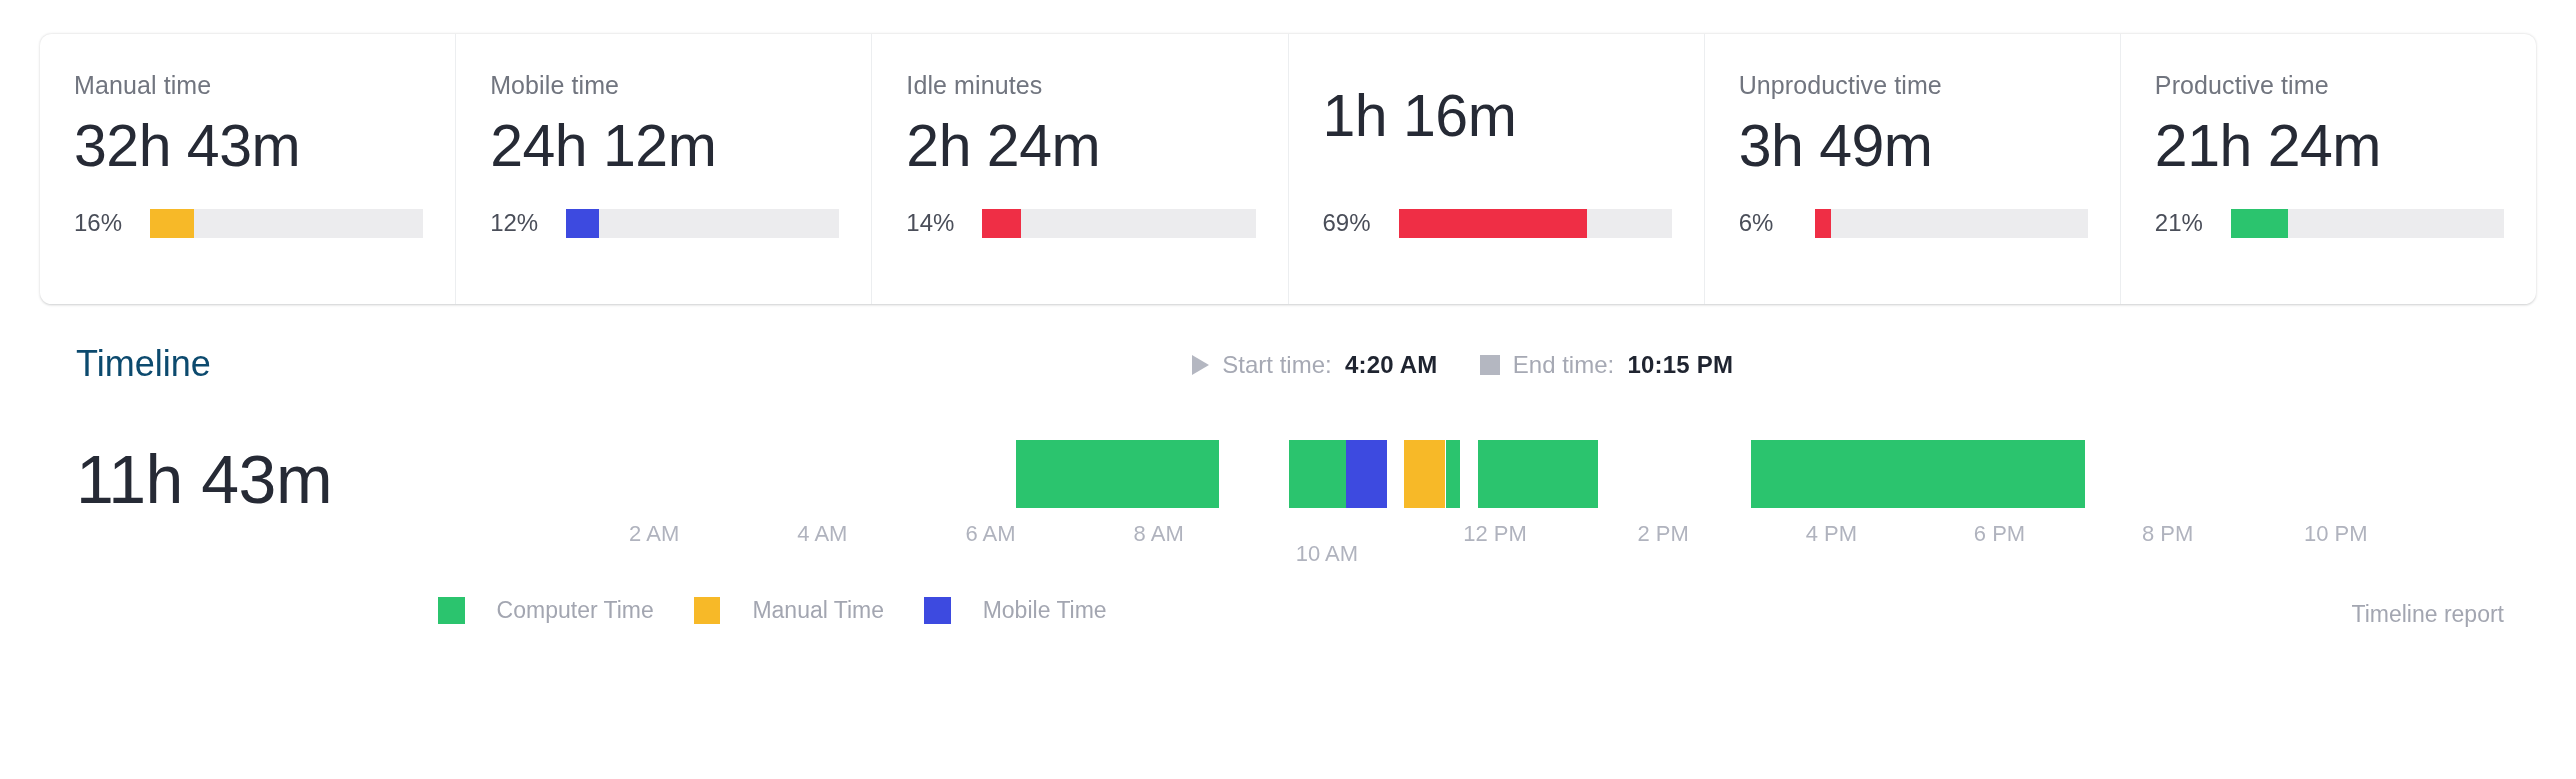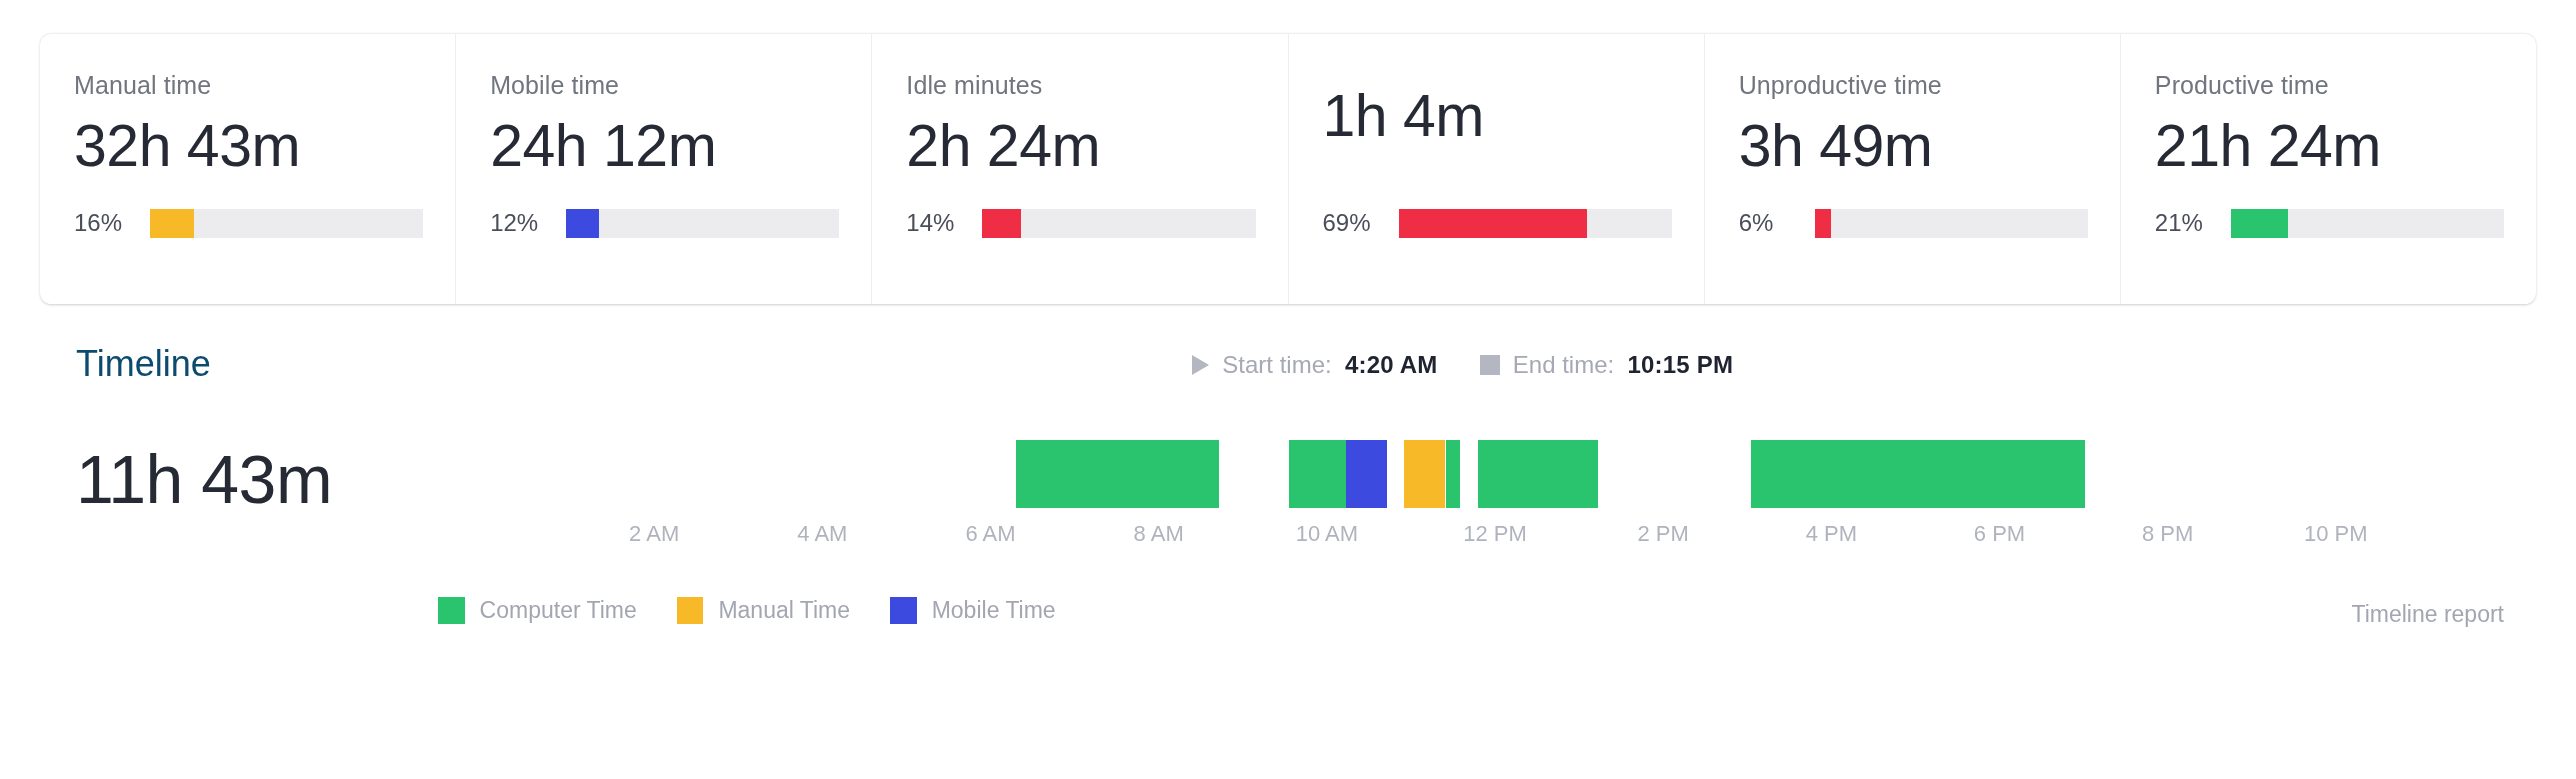--- a/index.html
+++ b/index.html
@@ -179,21 +179,21 @@
   .tl-legend {
     position: absolute;
     left: 398px; top: 11.4px;
     display: flex;
     align-items: center;
     gap: 40px;
   }
   .legend-item {
     display: flex;
     align-items: center;
-    gap: 15px;
+    gap: 32px;
   }
   .legend-swatch {
     width: 26.6px; height: 26.6px;
   }
   .legend-text {
     font-size: 23px;
     color: #a3a6b1;
     white-space: nowrap;
   }
   .tl-report-link {
@@ -236,21 +236,21 @@
         <div class="kpi-label">Idle minutes</div>
         <div class="kpi-value">2h 24m</div>
         <div class="kpi-meter-row">
           <div class="kpi-pct">14%</div>
           <div class="kpi-track" style="background: rgb(236, 236, 238);">
             <div class="kpi-fill" style="width: 14%; background: rgb(239, 46, 69);"></div>
           </div>
         </div>
       </div>
       <div class="kpi-card">
-        <div class="kpi-value">1h 4m</div>
+        <div class="kpi-value">1h 16m</div>
         <div class="kpi-meter-row">
           <div class="kpi-pct">69%</div>
           <div class="kpi-track" style="background: rgb(236, 236, 238);">
             <div class="kpi-fill" style="width: 69%; background: rgb(239, 46, 69);"></div>
           </div>
         </div>
       </div>
       <div class="kpi-card">
         <div class="kpi-label">Unproductive time</div>
         <div class="kpi-value">3h 49m</div>
@@ -301,21 +301,21 @@
           <div class="tl-seg" style="left: 45.5%; width: 2%; background: rgb(247, 185, 40);"></div>
           <div class="tl-seg" style="left: 47.5833%; width: 0.666667%; background: rgb(43, 196, 110);"></div>
           <div class="tl-seg" style="left: 49.1667%; width: 5.91667%; background: rgb(43, 196, 110);"></div>
           <div class="tl-seg" style="left: 62.7083%; width: 16.5417%; background: rgb(43, 196, 110);"></div>
         </div>
       <div class="tl-axis" id="tlAxis">
           <div class="tl-tick" style="left: 8.33333%;">2 AM</div>
           <div class="tl-tick" style="left: 16.6667%;">4 AM</div>
           <div class="tl-tick" style="left: 25%;">6 AM</div>
           <div class="tl-tick" style="left: 33.3333%;">8 AM</div>
-          <div class="tl-tick" style="left: 41.6667%;">10 AM</div>
+          <div class="tl-tick" style="left: 41.6667%; margin-top: 20px;">10 AM</div>
           <div class="tl-tick" style="left: 50%;">12 PM</div>
           <div class="tl-tick" style="left: 58.3333%;">2 PM</div>
           <div class="tl-tick" style="left: 66.6667%;">4 PM</div>
           <div class="tl-tick" style="left: 75%;">6 PM</div>
           <div class="tl-tick" style="left: 83.3333%;">8 PM</div>
           <div class="tl-tick" style="left: 91.6667%;">10 PM</div>
         </div>
     </div>
 
     <div class="tl-footer">

